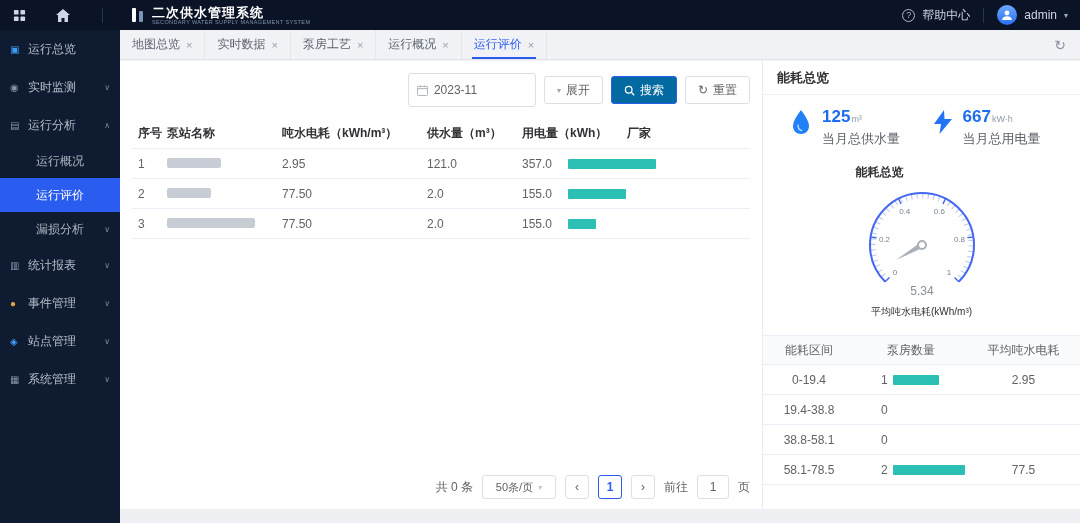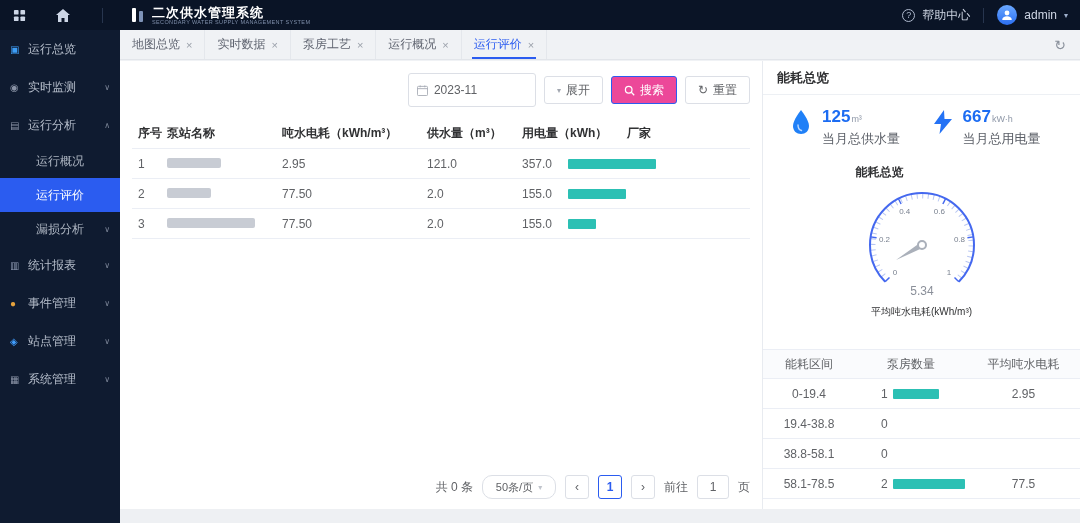--- a/index.html
+++ b/index.html
@@ -40,52 +40,52 @@
 
   .content{position:absolute;left:0;top:31px;width:960px;height:448px;background:#fff;display:flex}
   .bottom-strip{position:absolute;left:0;bottom:0;width:960px;height:14px;background:#eef0f3}
 
   
   .left-card{width:642px;height:448px;position:relative;padding:0 12px}
   .toolbar{display:flex;justify-content:flex-end;align-items:center;gap:8px;margin:12px 0 12px}
   .date-input{width:128px;height:28px;border:1px solid #dcdfe6;border-radius:3px;background:#fff;display:flex;align-items:center;gap:6px;padding:16px 8px;color:#606266}
   .date-input input{border:none;outline:none;width:80px;font-size:12px;color:#606266;font-family:inherit}
   .btn{height:28px;padding:0 12px;border:1px solid #dcdfe6;border-radius:3px;background:#fff;color:#606266;display:flex;align-items:center;gap:5px;font-size:12px;cursor:pointer}
-  .btn-primary{background:#ec4899;border-color:#2b5cf0;color:#fff}
+  .btn-primary{background:#0369a1;border-color:#2b5cf0;color:#fff}
   .btn .caret{font-size:8px;color:#a2a7b0}
 
   .t-header{display:grid;grid-template-columns:35px 115px 145px 95px 105px 1fr;height:30px;align-items:center;border-bottom:1px solid #ebeef5;color:#303133;font-weight:bold;font-size:12px}
   .t-row{display:grid;grid-template-columns:35px 115px 145px 95px 1fr;height:30px;align-items:center;border-bottom:1px solid #ebeef5;color:#606266;font-size:12px}
   .cell-no{padding-left:6px}
   .redacted{height:10px;border-radius:2px;background:#c8ccd4;filter:blur(.7px)}
   .power-cell{display:flex;align-items:center}
   .power-cell span{width:46px}
   .bar{height:10px;background:#2cc0b4;border-radius:1px}
 
   .pagination{position:absolute;right:12px;bottom:10px;display:flex;align-items:center;gap:9px;color:#606266;font-size:12px}
-  .pg-select{width:74px;height:24px;border:1px solid #dcdfe6;border-radius:10px;display:flex;align-items:center;justify-content:center;gap:5px;font-size:11px;background:#fff;cursor:pointer}
+  .pg-select{width:74px;height:24px;border:1px solid #dcdfe6;border-radius:3px;display:flex;align-items:center;justify-content:center;gap:5px;font-size:11px;background:#fff;cursor:pointer}
   .pg-select .caret{font-size:8px;color:#c0c4cc}
   .pg-btn{min-width:24px;height:24px;border:1px solid #dcdfe6;border-radius:3px;background:#fff;display:flex;align-items:center;justify-content:center;color:#606266;cursor:pointer}
   .pg-btn.current{border-color:#2b5cf0;color:#2b5cf0;font-weight:bold}
   .goto-input{width:32px;height:24px;border:1px solid #dcdfe6;border-radius:3px;text-align:center;font-size:12px;color:#606266;outline:none;font-family:inherit}
 
   
   .right-panel{width:318px;height:448px;border-left:1px solid #e8ebf0;position:relative}
   .panel-header{height:34px;display:flex;align-items:center;padding:0 14px;border-bottom:1px solid #edf0f4;font-weight:bold;font-size:13px;color:#303133}
   .stats{display:flex;padding:12px 6px 0 26px}
   .stat{flex:1;display:flex;gap:9px;align-items:flex-start}
   .stat-icon{flex:none;margin-top:2px}
   .stat-value{font-size:17px;font-weight:bold;color:#1c6cf2}
   .stat-unit{font-size:9px;color:#8f98a8;margin-left:1px}
   .stat-label{font-size:13px;color:#5a5e66;margin-top:3px}
   .chart-title{margin-top:16px;text-align:center;transform:translateX(-42px);font-size:12px;font-weight:bold;color:#303133}
   .gauge-wrap{display:flex;flex-direction:column;align-items:center}
   .gauge-label{font-size:10px;color:#303133;margin-top:-2px}
 
-  .e-table{margin-top:30px}
+  .e-table{margin-top:16px}
   .e-header{display:grid;grid-template-columns:92px 112px 1fr;height:30px;align-items:center;text-align:center;border-top:1px solid #ebeef5;border-bottom:1px solid #ebeef5;background:#fafbfd;color:#606266;font-size:12px}
   .e-row{display:grid;grid-template-columns:92px 112px 1fr;height:30px;align-items:center;text-align:center;border-bottom:1px solid #ebeef5;color:#606266;font-size:12px}
   .count-cell{display:flex;align-items:center;justify-content:flex-start;padding-left:26px;gap:5px;text-align:left}
 </style>
 </head>
 <body>
 
 <div class="app">
 
   <header class="topbar">

